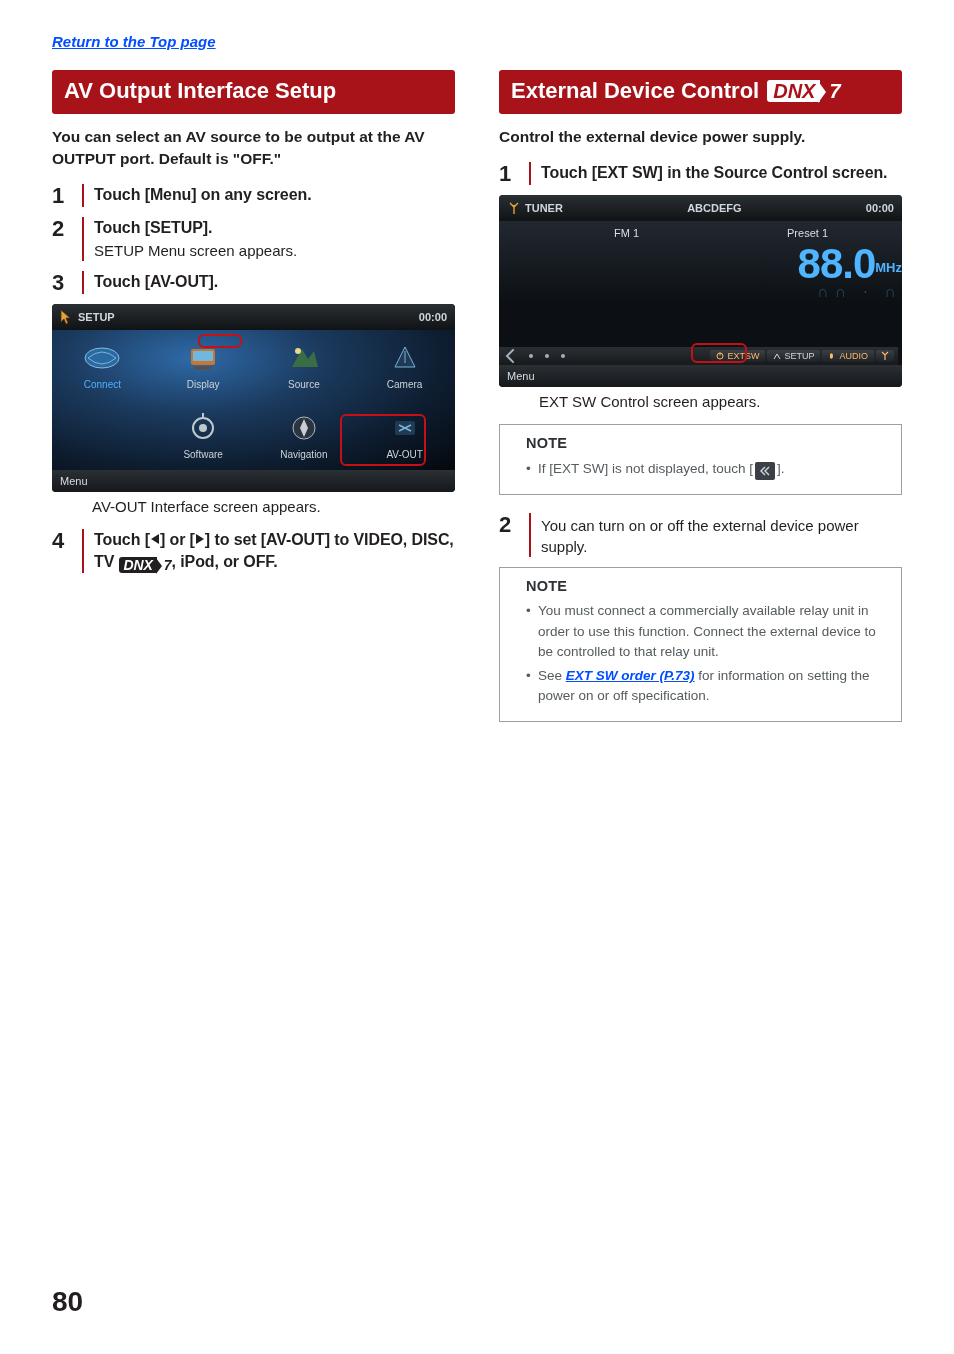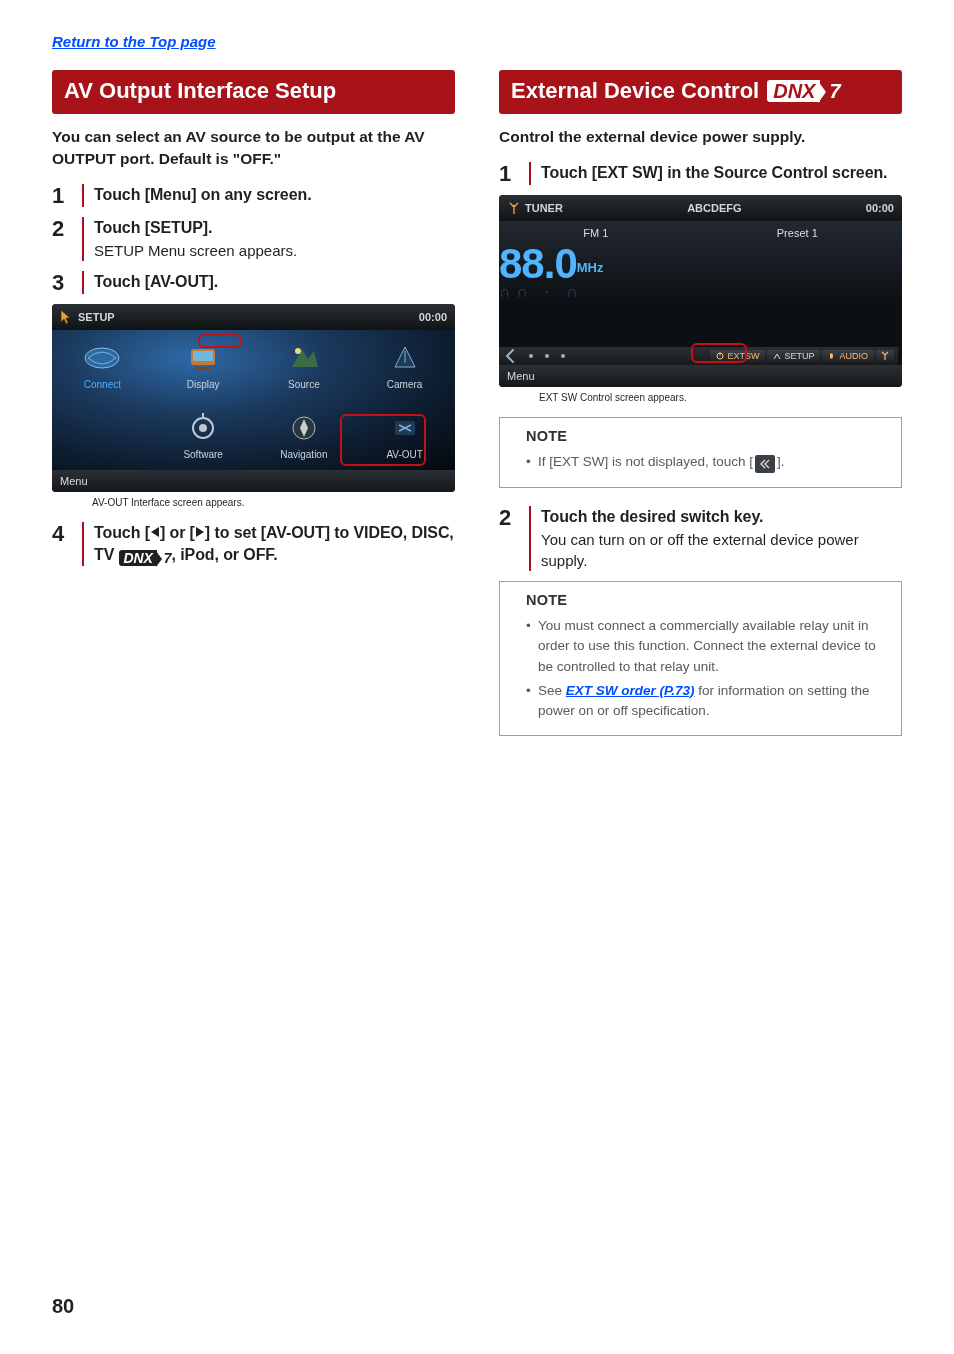--- a/index.html
+++ b/index.html
@@ -107,21 +107,21 @@
     line-height: 1.35;
   }
   .step-sub {
     font-weight: 400;
     font-size: 15px;
     line-height: 1.4;
     margin-top: 2px;
   }
   .indent-result {
     margin-left: 40px;
-    font-size: 10px;
+    font-size: 15px;
     margin-bottom: 12px;
     margin-top: 4px;
     line-height: 1.4;
   }
   .screenshot {
     width: 100%;
     background: #111;
     border-radius: 4px;
     overflow: hidden;
     margin-bottom: 0;
@@ -174,27 +174,28 @@
   .ss-tuner .topbar {
     display: flex; justify-content: space-between; align-items: center;
     background: linear-gradient(#2a2f33,#101316);
     height: 26px; padding: 0 8px; font-size: 11px; font-weight: 600;
   }
   .ss-tuner .topbar .left { display: flex; align-items: center; gap: 4px; }
   .ss-tuner .ant { width: 14px; height: 14px; }
   .ss-tuner .body {
     position: absolute; top: 26px; left: 0; right: 0; bottom: 40px;
     background: linear-gradient(#222830,#0c1014 65%);
+    padding-left: 41px;
   }
   .ss-tuner .row1 {
     display: flex; justify-content: space-around; font-size: 11px;
     padding-top: 6px; color: #d9dfe3;
   }
   .ss-tuner .freq {
-    text-align: left; margin-top: 4px;
+    text-align: right; margin-top: 4px;
   }
   .ss-tuner .freq .big {
     font-size: 42px; font-weight: 700; color: #4fb5ff;
     letter-spacing: -1px; line-height: 1;
   }
   .ss-tuner .freq .unit { font-size: 13px; color: #4fb5ff; font-weight: 700; vertical-align: 6px; }
   .ss-tuner .freq .shadow {
     font-size: 16px; color: #2a4a63; letter-spacing: 6px; margin-top: -2px;
   }
   .ss-tuner .botbar {
@@ -261,21 +262,21 @@
     content: ""; position: absolute; left: -1px; top: 0; bottom: 0;
     border-left: 6px solid #231f20;
     border-top: 8px solid transparent;
     border-bottom: 8px solid transparent;
   }
 
   .page-num {
     position: absolute;
     left: 52px;
     bottom: 36px;
-    font-size: 20px;
+    font-size: 28px;
     font-weight: 800;
   }
 
   .tri { display:inline-block; width:0; height:0; vertical-align: 1px; }
   .tri.left { border-top:5px solid transparent; border-bottom:5px solid transparent; border-right:8px solid #231f20; margin: 0 1px; }
   .tri.right { border-top:5px solid transparent; border-bottom:5px solid transparent; border-left:8px solid #231f20; margin: 0 1px; }
 </style>
 </head>
 <body>
 
@@ -517,21 +518,20 @@
               </span><span>].</span>
           </li>
         </ul>
       </div>
 
       <div style="height:18px;"></div>
 
       <div class="step">
         <div class="step-num">2</div>
         <div class="step-body">
-          <div class="step-title">Touch the desired switch key.</div>
           <div class="step-sub">You can turn on or off the external device power supply.</div>
         </div>
       </div>
 
       <div class="note-box">
         <div class="note-title">NOTE</div>
         <ul>
           <li>You must connect a commercially available relay unit in order to use this function. Connect the external device to be controlled to that relay unit.</li>
           <li>
             <span>See </span><a href="#">EXT SW order (P.73)</a><span> for information on setting the power on or off specification.</span>

